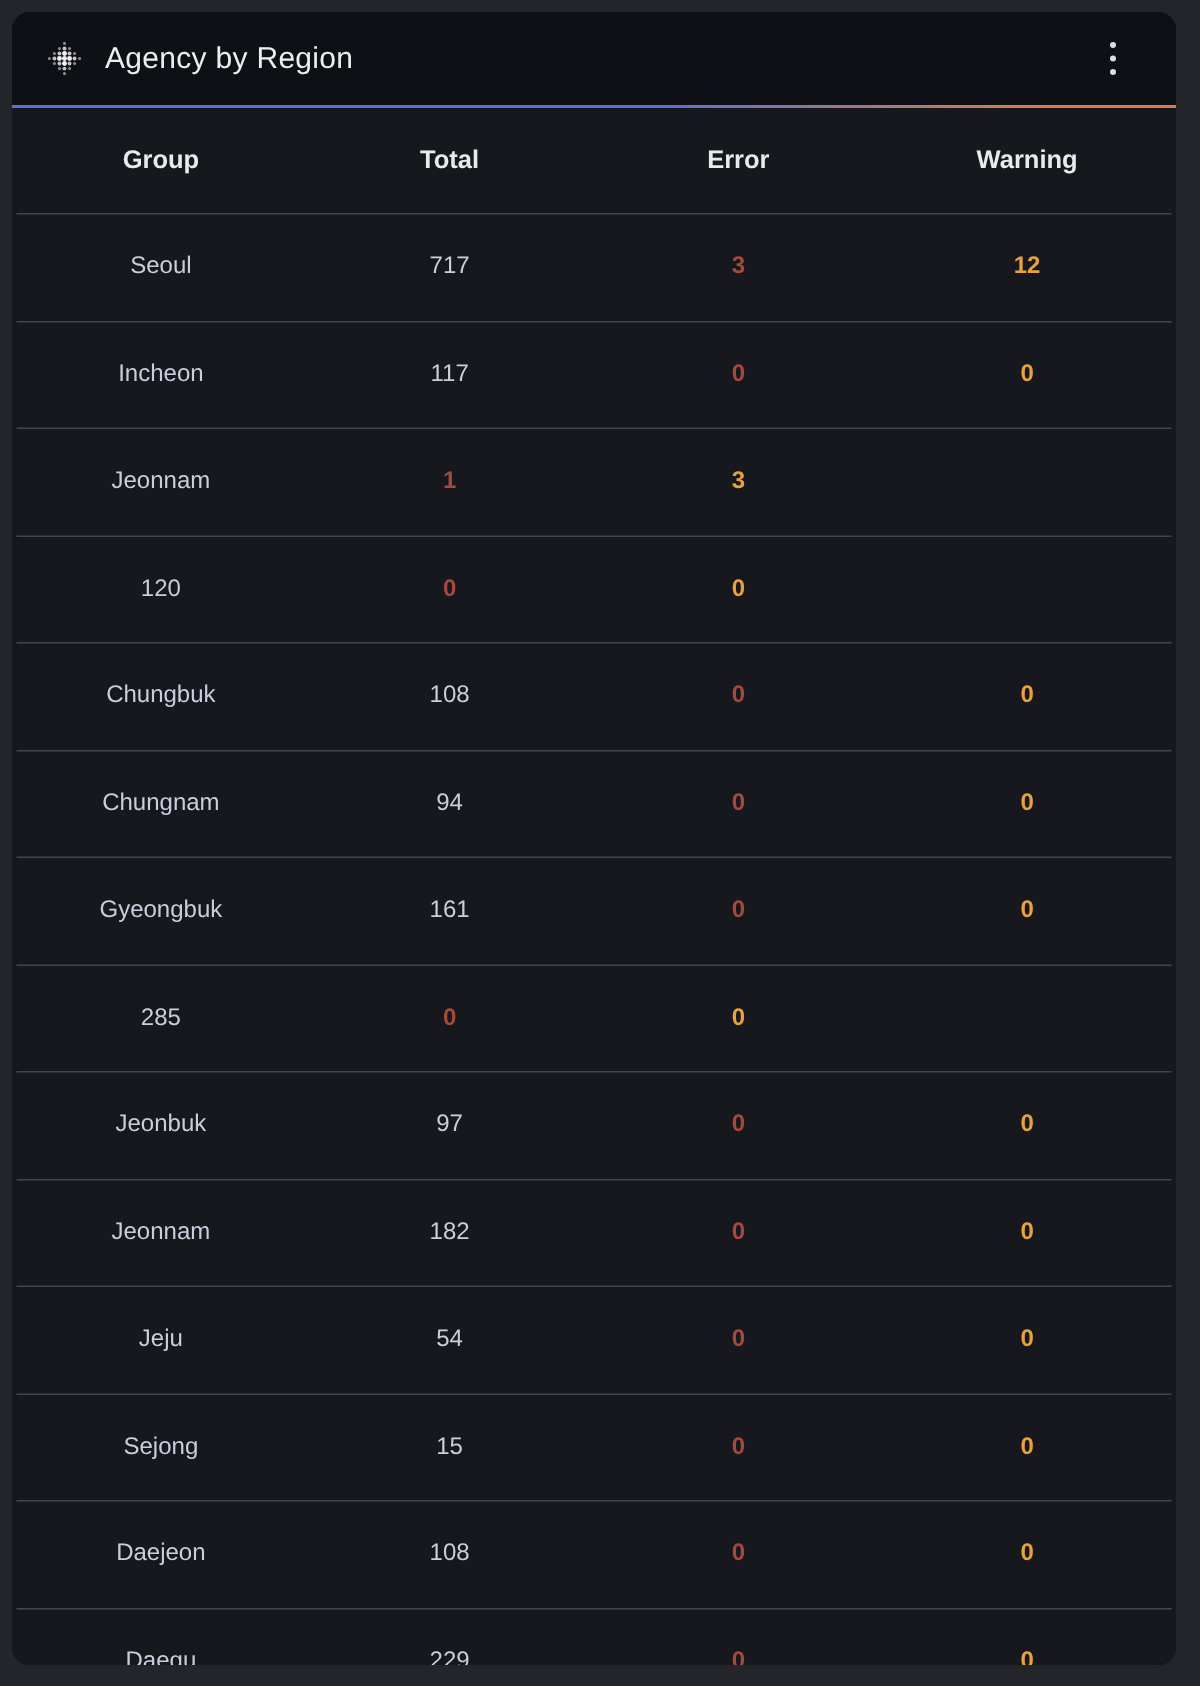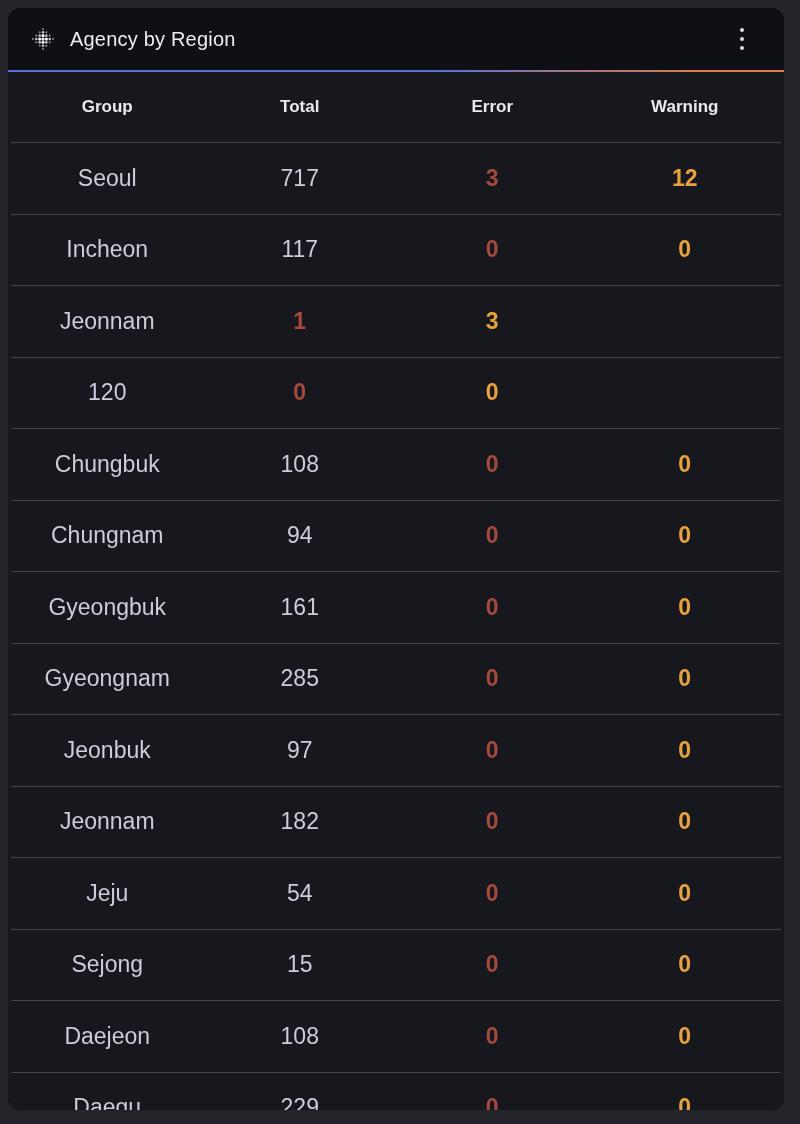--- a/index.html
+++ b/index.html
@@ -55,21 +55,21 @@
     width:25%;text-align:center;
     color:#e9eaec;font-size:17px;font-weight:700;
   }
   .trow{
     display:flex;align-items:center;height:71.5px;
     border-top:1px solid #41454e;
     box-sizing:border-box;
   }
   .td{
     width:25%;text-align:center;
-    color:#ccccdc;font-size:23px;font-weight:400;
+    color:#ccccdc;font-size:16px;font-weight:400;
   }
   .td.error{color:var(--error-color);font-weight:600;}
   .td.warning{color:var(--warning-color);font-weight:700;}
 </style>
 </head>
 <body style="--error-color: #a6493d; --warning-color: #e8a13c; --accent-from: #5a70d6; --accent-to: #d97e4a;">
 
 <div class="panel">
 
   <div class="panel-header">
@@ -163,21 +163,20 @@
   </div>
 
   <div class="trow">
     <div class="td group">Gyeongbuk</div>
     <div class="td total">161</div>
     <div class="td error">0</div>
     <div class="td warning">0</div>
   </div>
 
   <div class="trow">
-    <div class="td group">Gyeongnam</div>
     <div class="td total">285</div>
     <div class="td error">0</div>
     <div class="td warning">0</div>
   </div>
 
   <div class="trow">
     <div class="td group">Jeonbuk</div>
     <div class="td total">97</div>
     <div class="td error">0</div>
     <div class="td warning">0</div>

